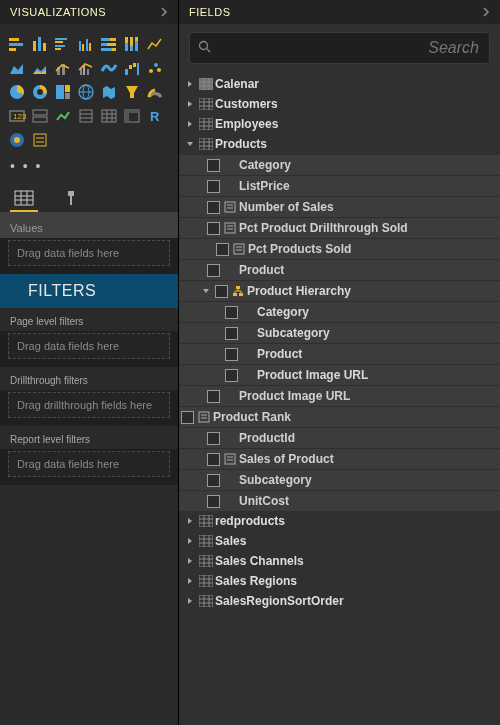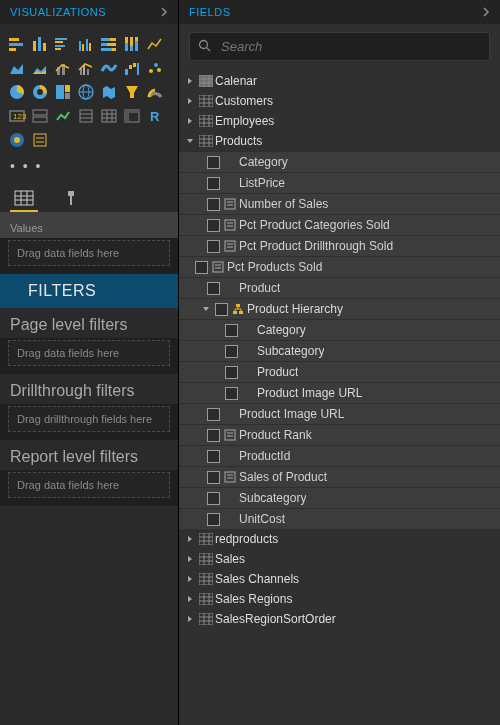--- a/index.html
+++ b/index.html
@@ -24,21 +24,21 @@
     background: #1f1f1f;
     border-right: 1px solid #000;
     display: flex;
     flex-direction: column;
   }
   .pane-header {
     display: flex;
     align-items: center;
     justify-content: space-between;
     padding: 6px 8px 6px 10px;
-    color: #0ea5e9;
+    color: #fef9c3;
     letter-spacing: 0.5px;
     background: #232323;
     text-align: right;
   }
   .pane-header .title {
     font-size: 11px;
   }
   .chev {
     width: 10px;
     height: 10px;
@@ -104,21 +104,21 @@
   .filters-header {
     background: #0c4a6e;
     color: #e6e6e6;
     padding: 8px 28px;
     font-size: 16px;
     letter-spacing: 0.5px;
   }
   .filter-label {
     padding: 8px 10px 4px 10px;
     color: #a8a8a8;
-    font-size: 16px;
+    font-size: 10px;
     background: #2a2a2a;
   }
   .viz-rest {
     background: #2a2a2a;
     flex: 1;
   }
 
   
   .fields-pane {
     flex: 1;
@@ -142,25 +142,27 @@
     border-radius: 3px;
     padding: 5px 8px;
   }
   .search-box input {
     flex: 1;
     background: transparent;
     border: none;
     outline: none;
     color: #cfcfcf;
     font-style: italic;
-    font-size: 13px;
+    font-size: 16px;
+    text-align: right;
   }
   .tree {
     flex: 1;
     overflow: auto;
+    font-weight: bold;
   }
   .row {
     display: flex;
     align-items: center;
     height: 20px;
     padding-right: 6px;
     white-space: nowrap;
     cursor: pointer;
   }
   .row .caret {
@@ -595,36 +597,23 @@
         <span class="cb">
             <span class="cb-box"></span>
           </span>
         <span class="icon">
             <svg width="12" height="12">
               <rect x="1" y="1" width="10" height="10" fill="none" stroke="#aaa"></rect>
               <line x1="3" y1="4" x2="9" y2="4" stroke="#aaa"></line>
               <line x1="3" y1="7" x2="9" y2="7" stroke="#aaa"></line>
             </svg>
           </span>
-        <span class="lbl">Pct Product Categories Sold</span>
-      </div>
-      <div class="row field-row" style="padding-left:26px">
-        <span class="cb">
-            <span class="cb-box"></span>
-          </span>
-        <span class="icon">
-            <svg width="12" height="12">
-              <rect x="1" y="1" width="10" height="10" fill="none" stroke="#aaa"></rect>
-              <line x1="3" y1="4" x2="9" y2="4" stroke="#aaa"></line>
-              <line x1="3" y1="7" x2="9" y2="7" stroke="#aaa"></line>
-            </svg>
-          </span>
         <span class="lbl">Pct Product Drillthrough Sold</span>
       </div>
-      <div class="row field-row" style="padding-left:14px">
+      <div class="row field-row" style="padding-left:35px">
         <span class="cb">
             <span class="cb-box"></span>
           </span>
         <span class="icon">
             <svg width="12" height="12">
               <rect x="1" y="1" width="10" height="10" fill="none" stroke="#aaa"></rect>
               <line x1="3" y1="4" x2="9" y2="4" stroke="#aaa"></line>
               <line x1="3" y1="7" x2="9" y2="7" stroke="#aaa"></line>
             </svg>
           </span>
@@ -689,21 +678,21 @@
         <span class="lbl">Product Image URL</span>
       </div>
 
       <div class="row field-row" style="padding-left:26px">
         <span class="cb">
             <span class="cb-box"></span>
           </span>
         <span class="icon"></span>
         <span class="lbl">Product Image URL</span>
       </div>
-      <div class="row field-row" style="padding-left:26px">
+      <div class="row field-row" style="">
         <span class="cb">
             <span class="cb-box"></span>
           </span>
         <span class="icon">
             <svg width="12" height="12">
               <rect x="1" y="1" width="10" height="10" fill="none" stroke="#aaa"></rect>
               <line x1="3" y1="4" x2="9" y2="4" stroke="#aaa"></line>
               <line x1="3" y1="7" x2="9" y2="7" stroke="#aaa"></line>
             </svg>
           </span>

